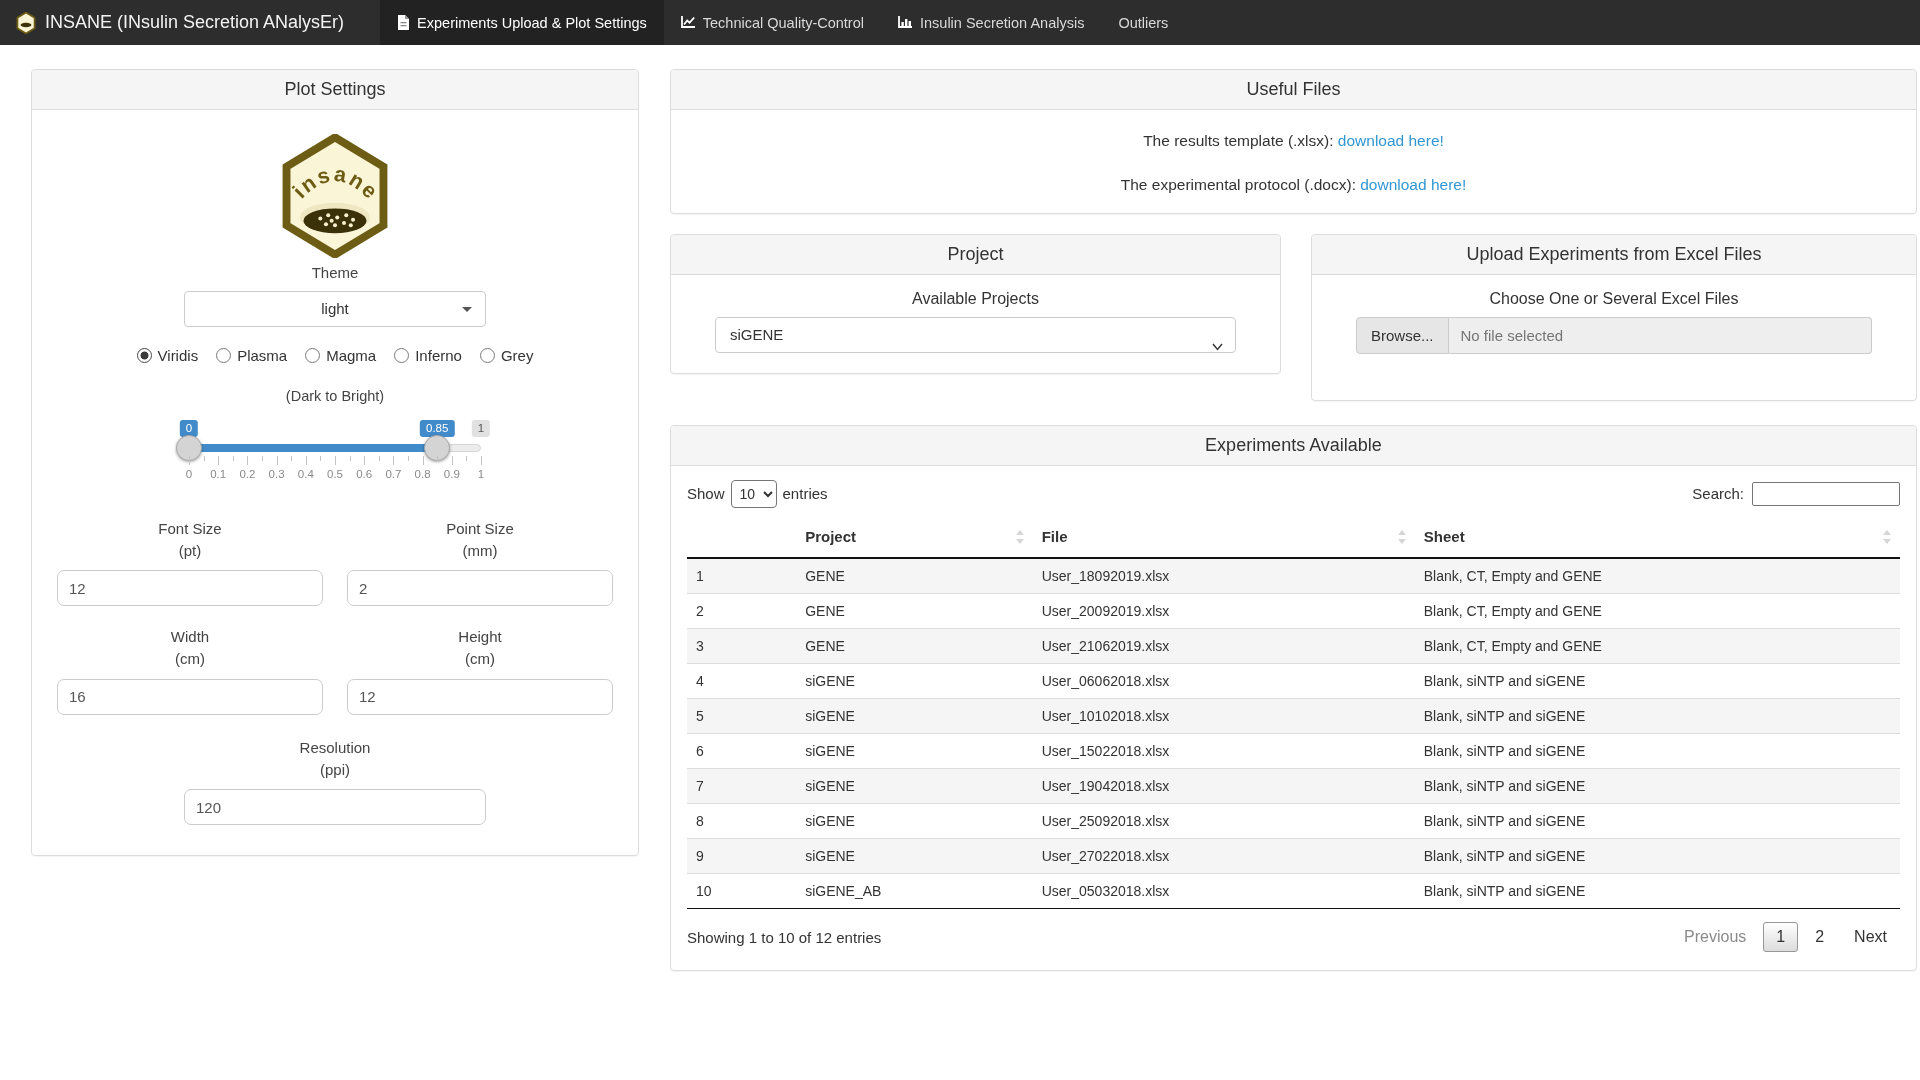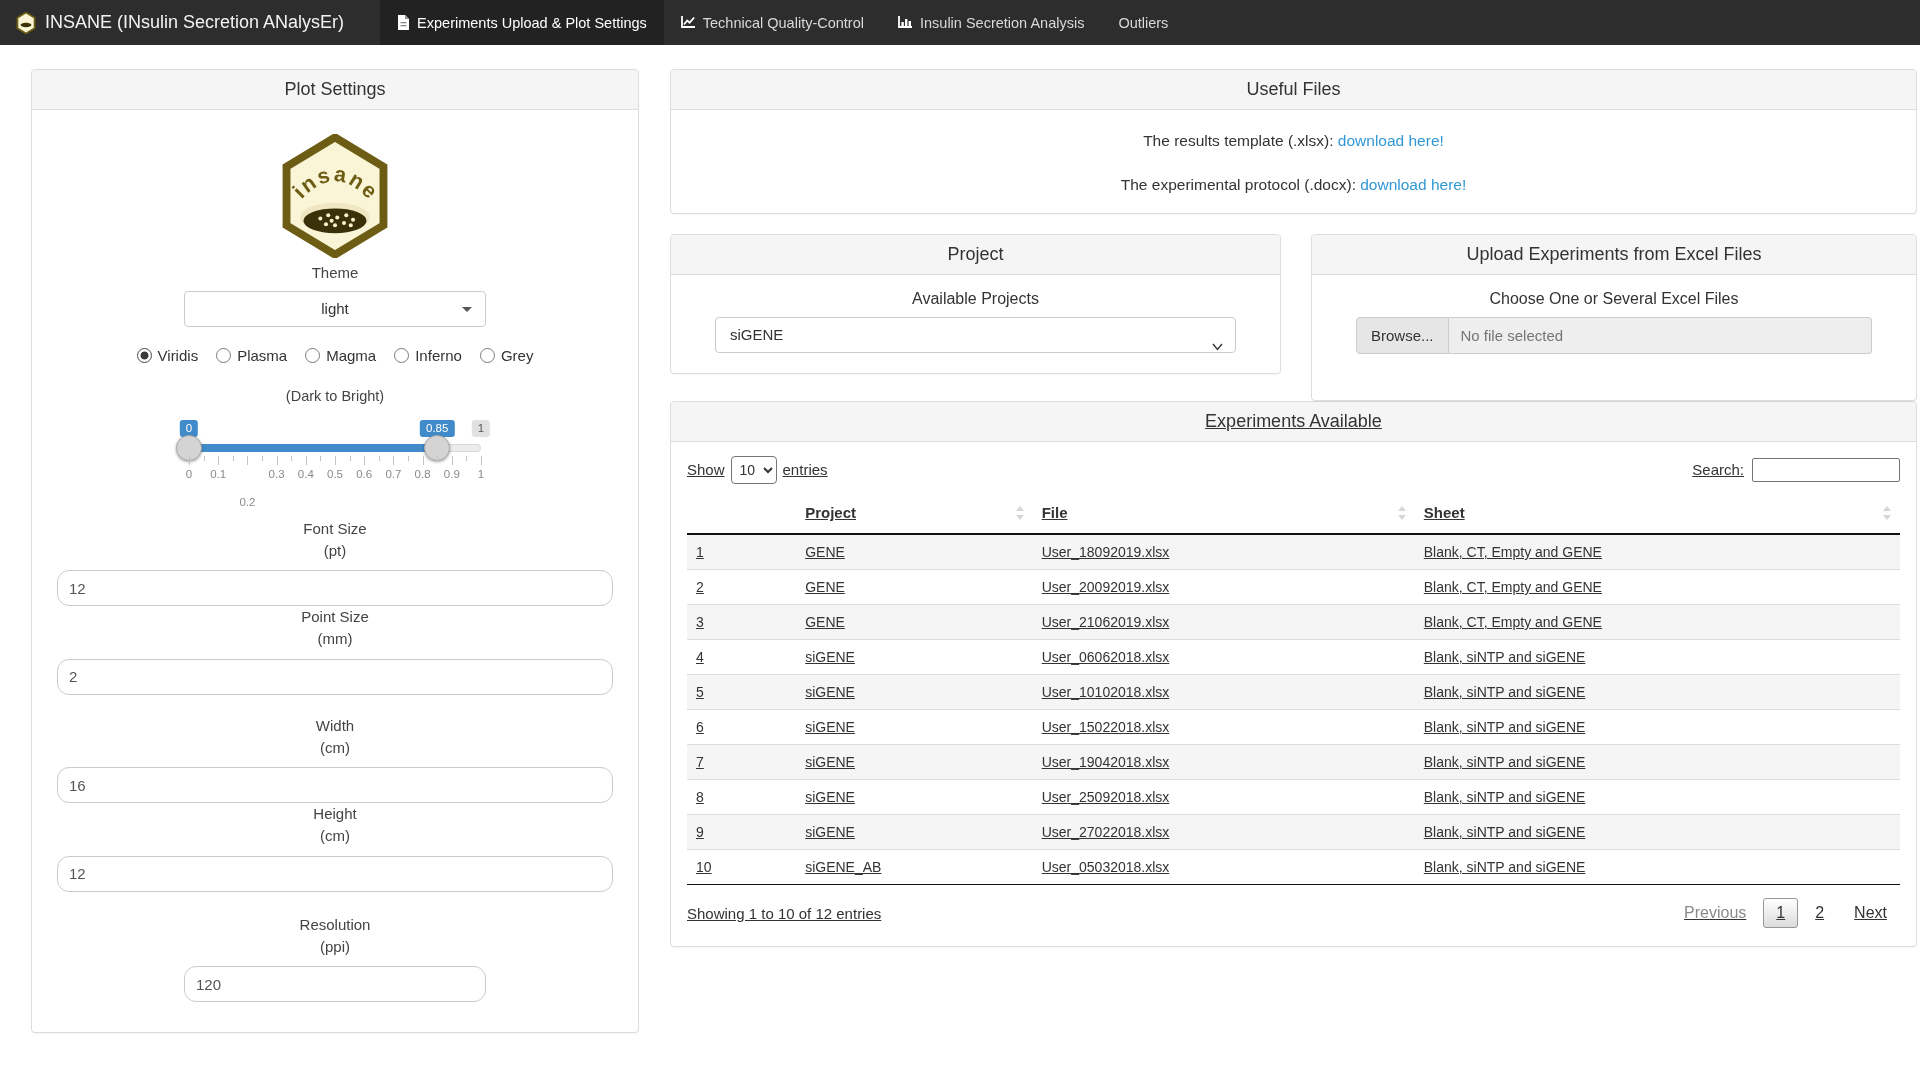--- a/index.html
+++ b/index.html
@@ -39,23 +39,23 @@
   .slider .bar { position:absolute; top:24px; left:0; width:85%; height:8px; background:#428bca; border-radius:5px 0 0 5px; }
   .slider .handle { position:absolute; top:15px; width:26px; height:26px; border-radius:50%; background:#d4d4d4; border:1px solid #aaa; box-shadow:0 1px 3px rgba(0,0,0,.35); cursor:pointer; }
   .badge { position:absolute; top:0; transform:translateX(-50%); font-size:11.5px; border-radius:3px; padding:1px 6px; line-height:15px; }
   .badge.blue { background:#428bca; color:#fff; }
   .badge.gray { background:#e1e1e1; color:#555; }
   .grid-tick { position:absolute; top:36px; width:1px; height:5px; background:#c3c3c3; }
   .grid-tick.tall { height:9px; }
   .grid-label { position:absolute; top:48px; transform:translateX(-50%); font-size:11.5px; color:#8a8a8a; }
 
   
-  .inputs-grid { display:grid; grid-template-columns:1fr; gap:0 24px; margin-top:24px; }
+  .inputs-grid { display:grid; grid-template-columns:1fr 1fr; gap:0 24px; margin-top:24px; }
   .num-label { font-size:15px; color:#444; line-height:1.45; margin-bottom:9px; }
-  .text-input { width:100%; height:36px; border:1px solid #ccc; border-radius:12px; padding:0 11px; font-size:15px; color:#555; font-family:"Liberation Sans",sans-serif; }
+  .text-input { width:100%; height:36px; border:1px solid #ccc; border-radius:7px; padding:0 11px; font-size:15px; color:#555; font-family:"Liberation Sans",sans-serif; }
   .res-wrap { margin-top:22px; }
   .res-input { width:302px; margin:0 auto; }
 
   
   .right-col { position:absolute; left:670px; top:69px; width:1247px; }
   .panel-useful { height:145px; }
   .useful-body { padding:22px 20px; text-align:center; }
   .useful-line { font-size:15.5px; color:#333; }
   .useful-line + .useful-line { margin-top:26px; }
   a.dl-link { color:#3097d3; text-decoration:none; cursor:pointer; }
@@ -65,21 +65,21 @@
   .panel-upload { width:606px; height:167px; }
   .center-label { text-align:center; font-size:16px; color:#333; margin-top:15px; }
   .project-select { position:relative; width:calc(100% - 88px); height:36px; margin:9px auto 0; border:1px solid #ccc; border-radius:4px; background:#fff; line-height:34px; font-size:15px; color:#333; padding:0 14px; cursor:pointer; }
   .select-chevron { position:absolute; right:12px; top:11px; }
 
   .file-group { display:flex; width:calc(100% - 88px); margin:9px auto 0; height:37px; }
   .browse-btn { background:#e6e6e6; border:1px solid #ccc; border-radius:4px 0 0 4px; padding:0 14px; font-size:15px; color:#333; cursor:pointer; font-family:"Liberation Sans",sans-serif; }
   .file-field { flex:1; background:#eee; border:1px solid #ccc; border-left:none; border-radius:0 4px 4px 0; padding:0 12px; font-size:15px; color:#999; font-family:"Liberation Sans",sans-serif; }
 
   
-  .panel-exp { margin-bottom:30px;text-decoration:underline; }
+  .panel-exp { margin-top:24px; margin-bottom:30px; }
   .exp-body { padding:12px 16px 14px; }
   .table-controls { display:flex; justify-content:space-between; align-items:center; font-size:15px; color:#333; padding:2px 0 10px; }
   .show-select { height:28px; border:1px solid #767676; border-radius:4px; font-size:14px; margin:0 6px; padding:2px 4px; font-family:"Liberation Sans",sans-serif; background:#fff; color:#333; }
   .search-input { width:148px; height:24px; border:1px solid #767676; border-radius:2px; margin-left:8px; padding:0 6px; font-size:14px; font-family:"Liberation Sans",sans-serif; }
 
   table.exp { width:100%; border-collapse:collapse; }
   table.exp th { text-align:left; font-size:15px; font-weight:bold; color:#333; padding:10px 9px; border-bottom:2px solid #111; }
   table.exp th .sort-icon { float:right; margin-top:2px; opacity:.75; }
   table.exp td { font-size:14px; color:#333; padding:9px 9px; border-top:1px solid #ddd; }
   table.exp tbody tr:nth-child(odd) { background:#f5f5f5; }
@@ -233,21 +233,21 @@
           <div class="grid-tick" style="left: 65%;"></div>
           <div class="grid-tick tall" style="left: 70%;"></div>
           <div class="grid-tick" style="left: 75%;"></div>
           <div class="grid-tick tall" style="left: 80%;"></div>
           <div class="grid-tick" style="left: 85%;"></div>
           <div class="grid-tick tall" style="left: 90%;"></div>
           <div class="grid-tick" style="left: 95%;"></div>
           <div class="grid-tick tall" style="left: 100%;"></div>
           <div class="grid-label" style="left: 0%;">0</div>
           <div class="grid-label" style="left: 10%;">0.1</div>
-          <div class="grid-label" style="left: 20%; margin-top: 28px;">0.2</div>
+          <div class="grid-label" style="left: 20%;">0.2</div>
           <div class="grid-label" style="left: 30%;">0.3</div>
           <div class="grid-label" style="left: 40%;">0.4</div>
           <div class="grid-label" style="left: 50%;">0.5</div>
           <div class="grid-label" style="left: 60%;">0.6</div>
           <div class="grid-label" style="left: 70%;">0.7</div>
           <div class="grid-label" style="left: 80%;">0.8</div>
           <div class="grid-label" style="left: 90%;">0.9</div>
           <div class="grid-label" style="left: 100%;">1</div>
         </div>
     </div>

